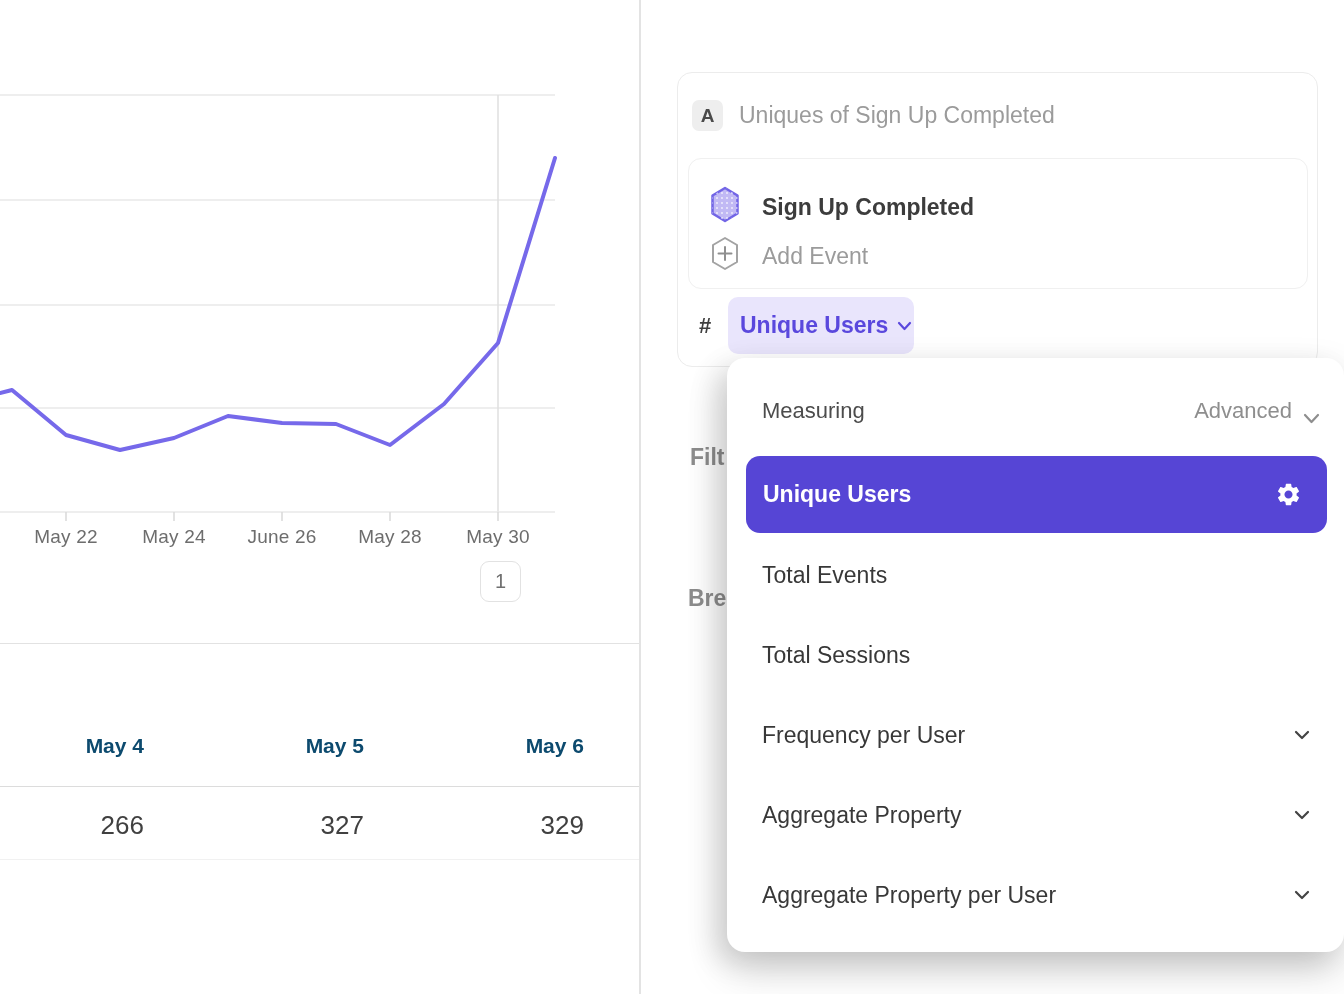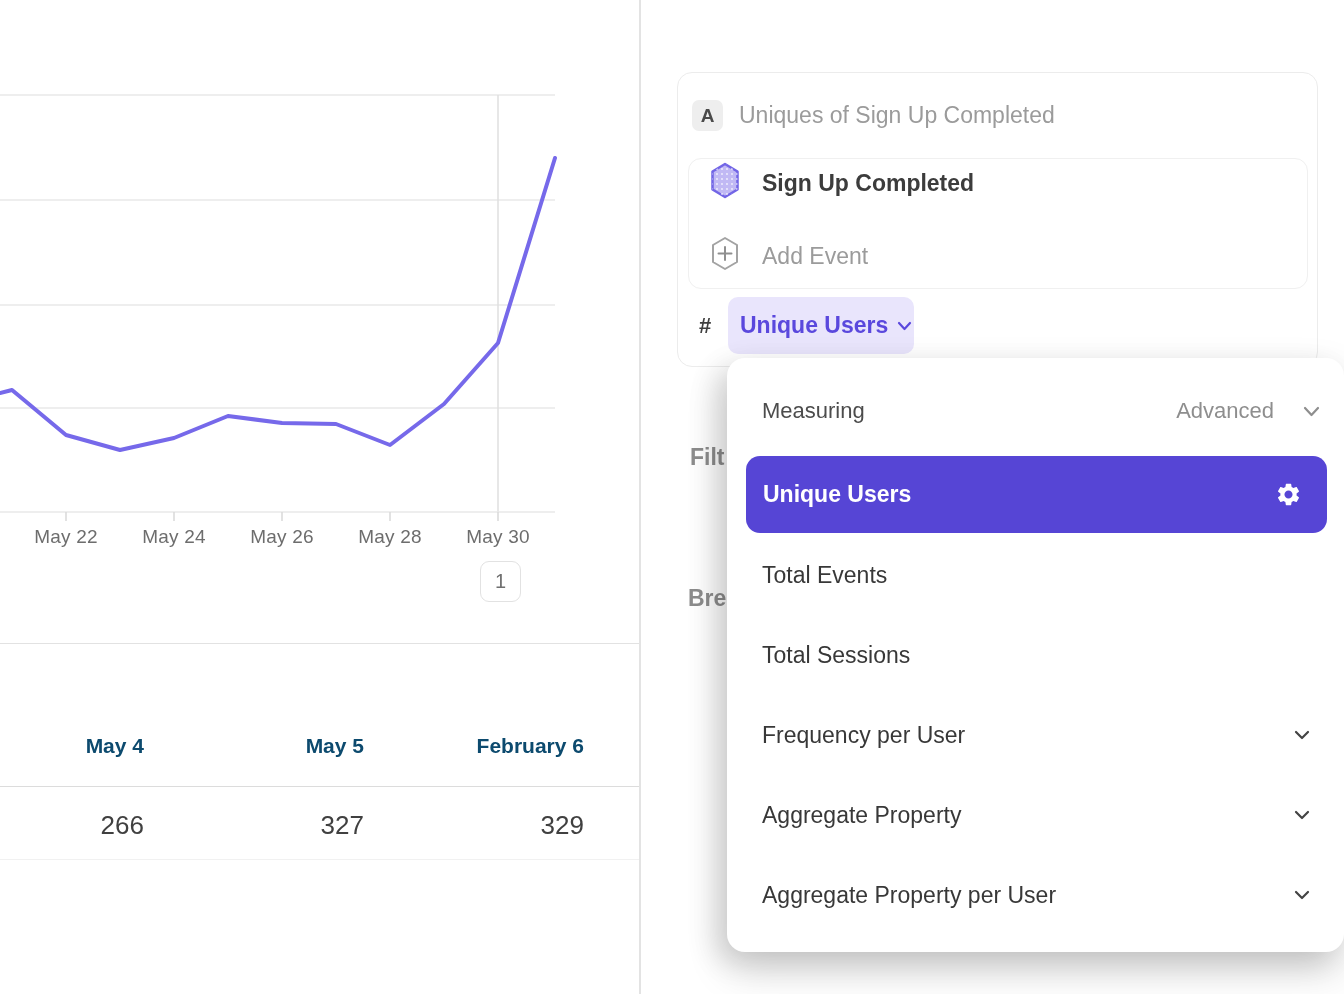--- a/index.html
+++ b/index.html
@@ -43,21 +43,21 @@
     position:absolute; left:14px; top:27px; width:31px; height:31px;
     background:#eeeeee; border-radius:7px; display:flex; align-items:center; justify-content:center;
     font-size:19px; font-weight:700; color:#4a4a4a;
   }
   .query-title { position:absolute; left:61px; top:29px; font-size:23px; font-weight:500; color:#9b9b9b; }
   .inner-card {
     position:absolute; left:10px; top:85px; width:620px; height:131px;
     border:1.5px solid #f0f0f0; border-radius:13px; box-sizing:border-box;
   }
   .event-row, .addevent-row { position:absolute; left:21px; display:flex; align-items:center; gap:22px; height:38px; }
-  .event-row { top:5px; }
+  .event-row { top:29px; }
   .addevent-row { top:78px; }
   .event-label { font-size:23px; font-weight:600; color:#3c3c3c; }
   .addevent-label { font-size:23px; font-weight:500; color:#9b9b9b; }
   .measure-row { position:absolute; left:21px; top:224px; display:flex; align-items:center; }
   .hash { font-size:22px; font-weight:600; color:#3f3f3f; width:29px; }
   .measure-pill {
     width:186px; height:57px; background:#e9e5fc; border-radius:10px;
     display:flex; align-items:center; padding-left:12px; box-sizing:border-box; gap:9px;
     cursor:pointer;
   }
@@ -67,21 +67,21 @@
   .filt-label { left:690px; top:444px; }
   .bre-label  { left:688px; top:585px; }
 
   
   .menu {
     position:absolute; left:727px; top:358px; width:617px; height:594px;
     background:#fff; border-radius:18px;
     box-shadow:-12px 10px 28px rgba(0,0,0,.12), 0 18px 42px rgba(0,0,0,.16);
   }
   .menu-header { position:absolute; left:35px; top:397px; font-size:22px; font-weight:500; color:#4c4c4c; }
-  .menu-mode   { position:absolute; right:24px; top:397px; display:flex; align-items:center; gap:29px; cursor:pointer; }
+  .menu-mode   { position:absolute; right:24px; top:397px; display:flex; align-items:flex-end; gap:11px; cursor:pointer; }
   .menu-mode span { font-size:22px; color:#8e8e8e; }
   .menu-header, .menu-mode { top:40px; }
   .menu-selected {
     position:absolute; left:19px; top:98px; width:581px; height:77px;
     background:#5645d5; border-radius:14px;
     display:flex; align-items:center; justify-content:space-between;
     padding:0 25px 0 17px; box-sizing:border-box; cursor:pointer;
   }
   .menu-selected span { font-size:23px; font-weight:600; color:#ffffff; }
   .menu-item {
@@ -111,30 +111,30 @@
       <line x1="174" y1="512" x2="174" y2="521" stroke="#d9d9d9" stroke-width="1.5"></line>
       <line x1="282" y1="512" x2="282" y2="521" stroke="#d9d9d9" stroke-width="1.5"></line>
       <line x1="390" y1="512" x2="390" y2="521" stroke="#d9d9d9" stroke-width="1.5"></line>
       <line x1="498" y1="512" x2="498" y2="521" stroke="#d9d9d9" stroke-width="1.5"></line>
 
       <polyline fill="none" stroke="#7669ea" stroke-width="4" stroke-linejoin="round" stroke-linecap="round" points="0,393 12,390 66,435 120,450 174,438 228,416 282,423 336,424 390,445 444,404 498,343 555,158"></polyline>
     </svg>
 
     <span class="x-label" style="left:20px">May 22</span>
     <span class="x-label" style="left:128px">May 24</span>
-    <span class="x-label" style="left:236px">May 26</span>
+    <span class="x-label" style="left:236px">June 26</span>
     <span class="x-label" style="left:344px">May 28</span>
     <span class="x-label" style="left:452px">May 30</span>
 
     <div class="page-badge">1</div>
 
     <div class="hline table-top-divider"></div>
     <div class="th-cell col-0">May 4</div>
     <div class="th-cell col-1">May 5</div>
-    <div class="th-cell col-2">February 6</div>
+    <div class="th-cell col-2">May 6</div>
     <div class="hline table-header-sep"></div>
     <div class="td-cell col-0">266</div>
     <div class="td-cell col-1">327</div>
     <div class="td-cell col-2">329</div>
     <div class="hline table-bottom-sep"></div>
   </section>
 
   <div class="v-divider"></div>
 
   <section>

